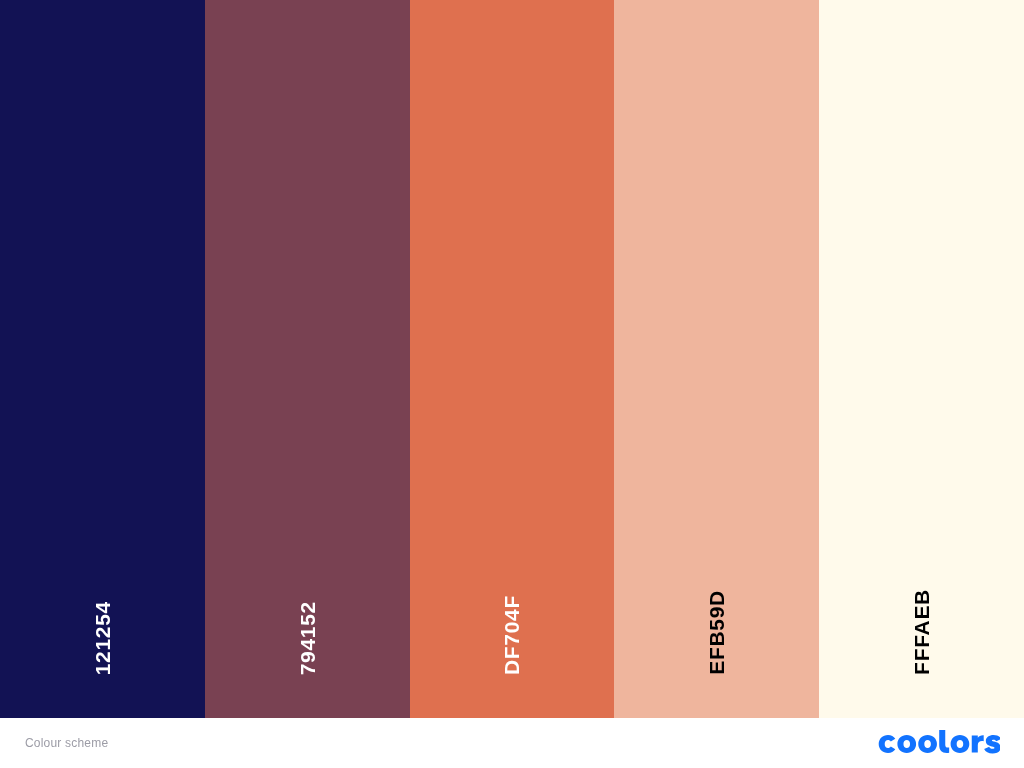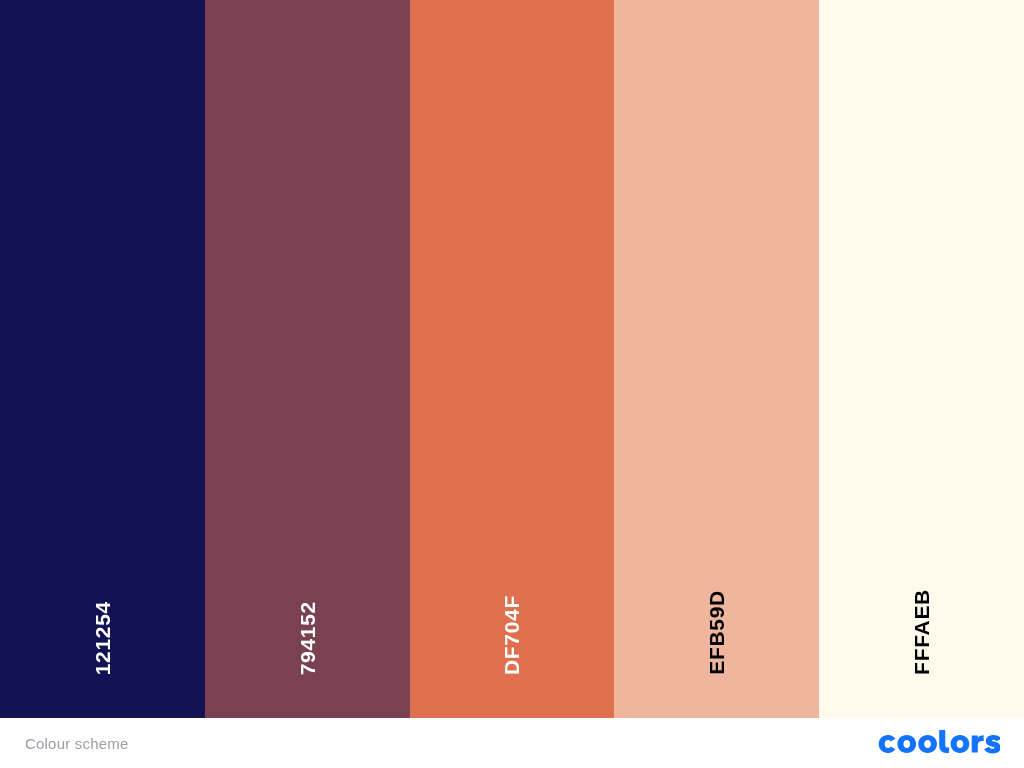--- a/index.html
+++ b/index.html
@@ -62,21 +62,21 @@
     background: #ffffff;
     display: flex;
     align-items: center;
     justify-content: space-between;
     padding: 0 24px 0 25px;
     box-sizing: border-box;
   }
 
   #footer-caption {
     font-family: "Liberation Sans", sans-serif;
-    font-size: 15px;
+    font-size: 12px;
     font-weight: normal;
     color: #9c9ca6;
     letter-spacing: 0.2px;
     white-space: nowrap;
   }
 
   #coolors-logo {
     display: flex;
     align-items: center;
     line-height: 0;

